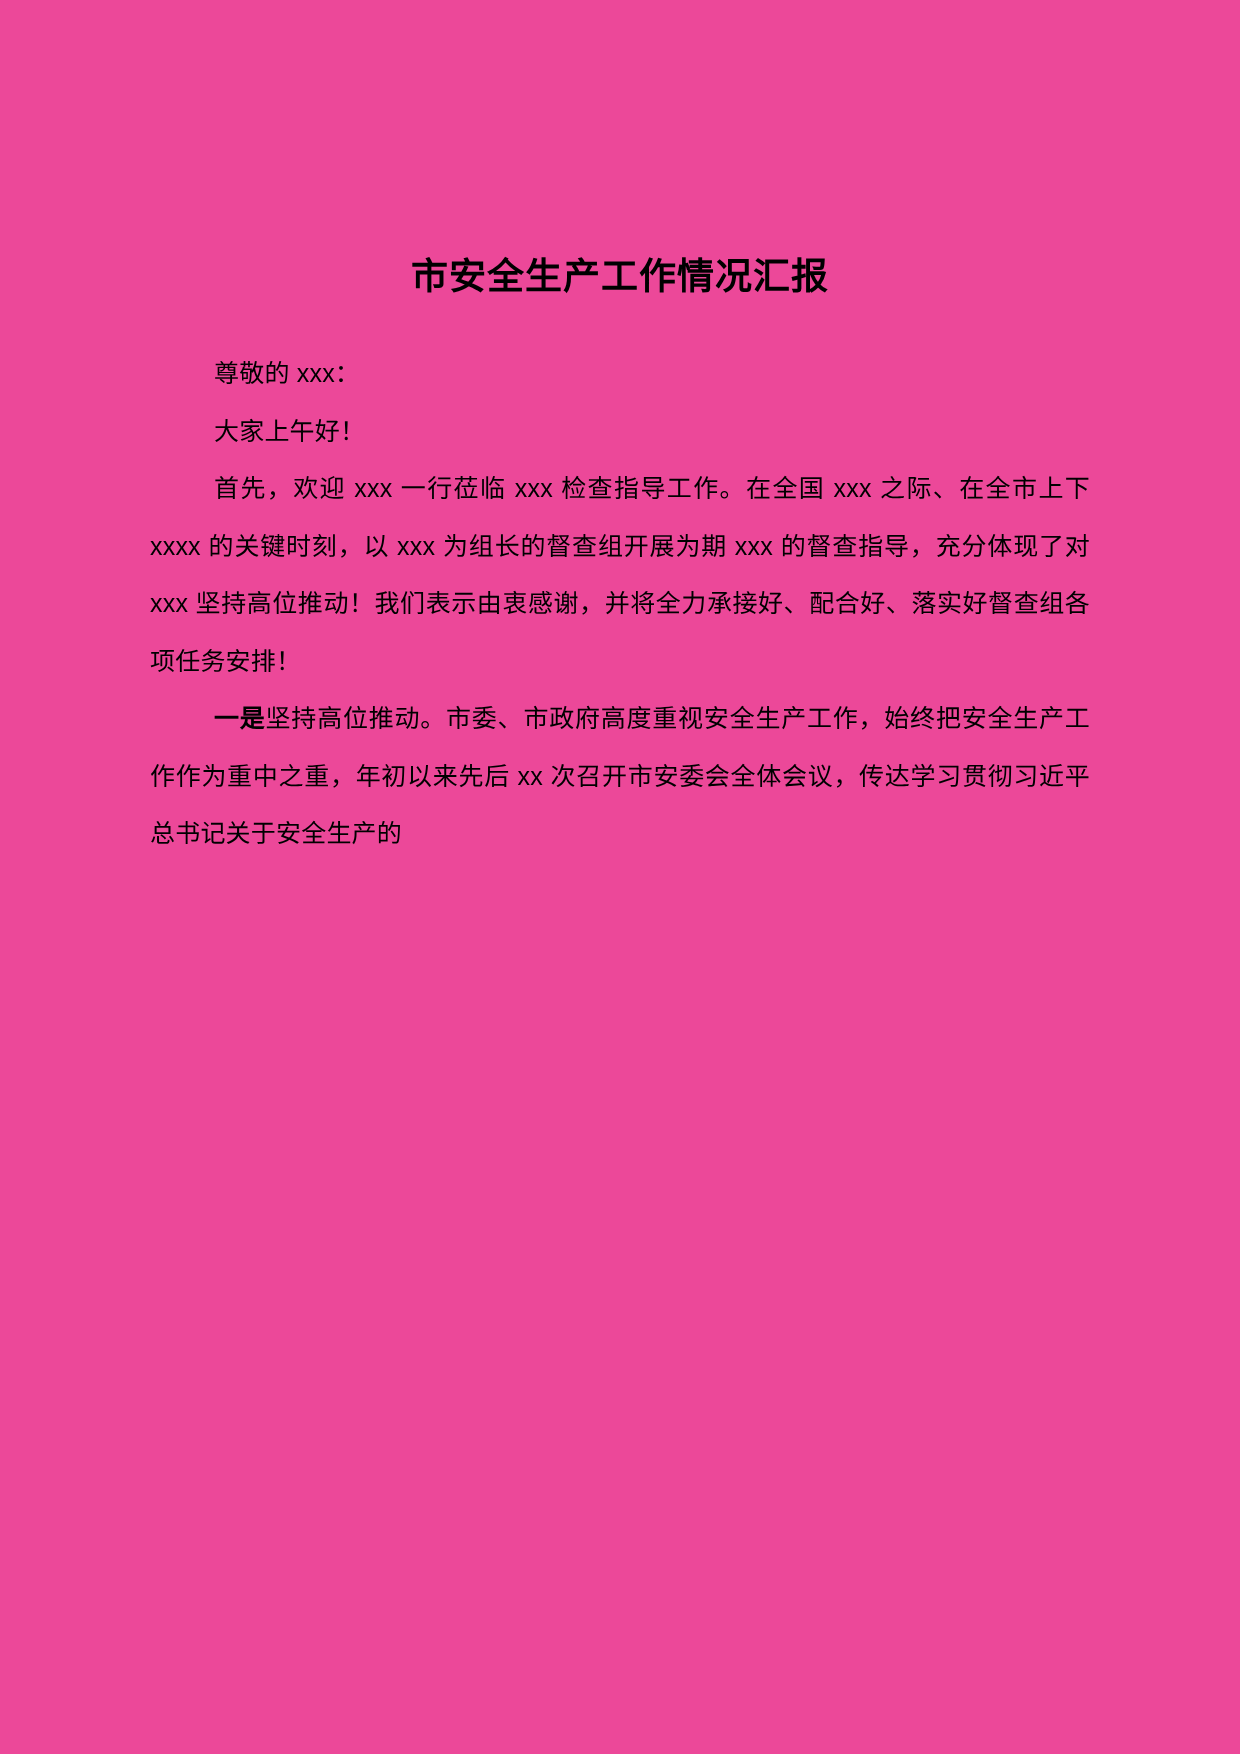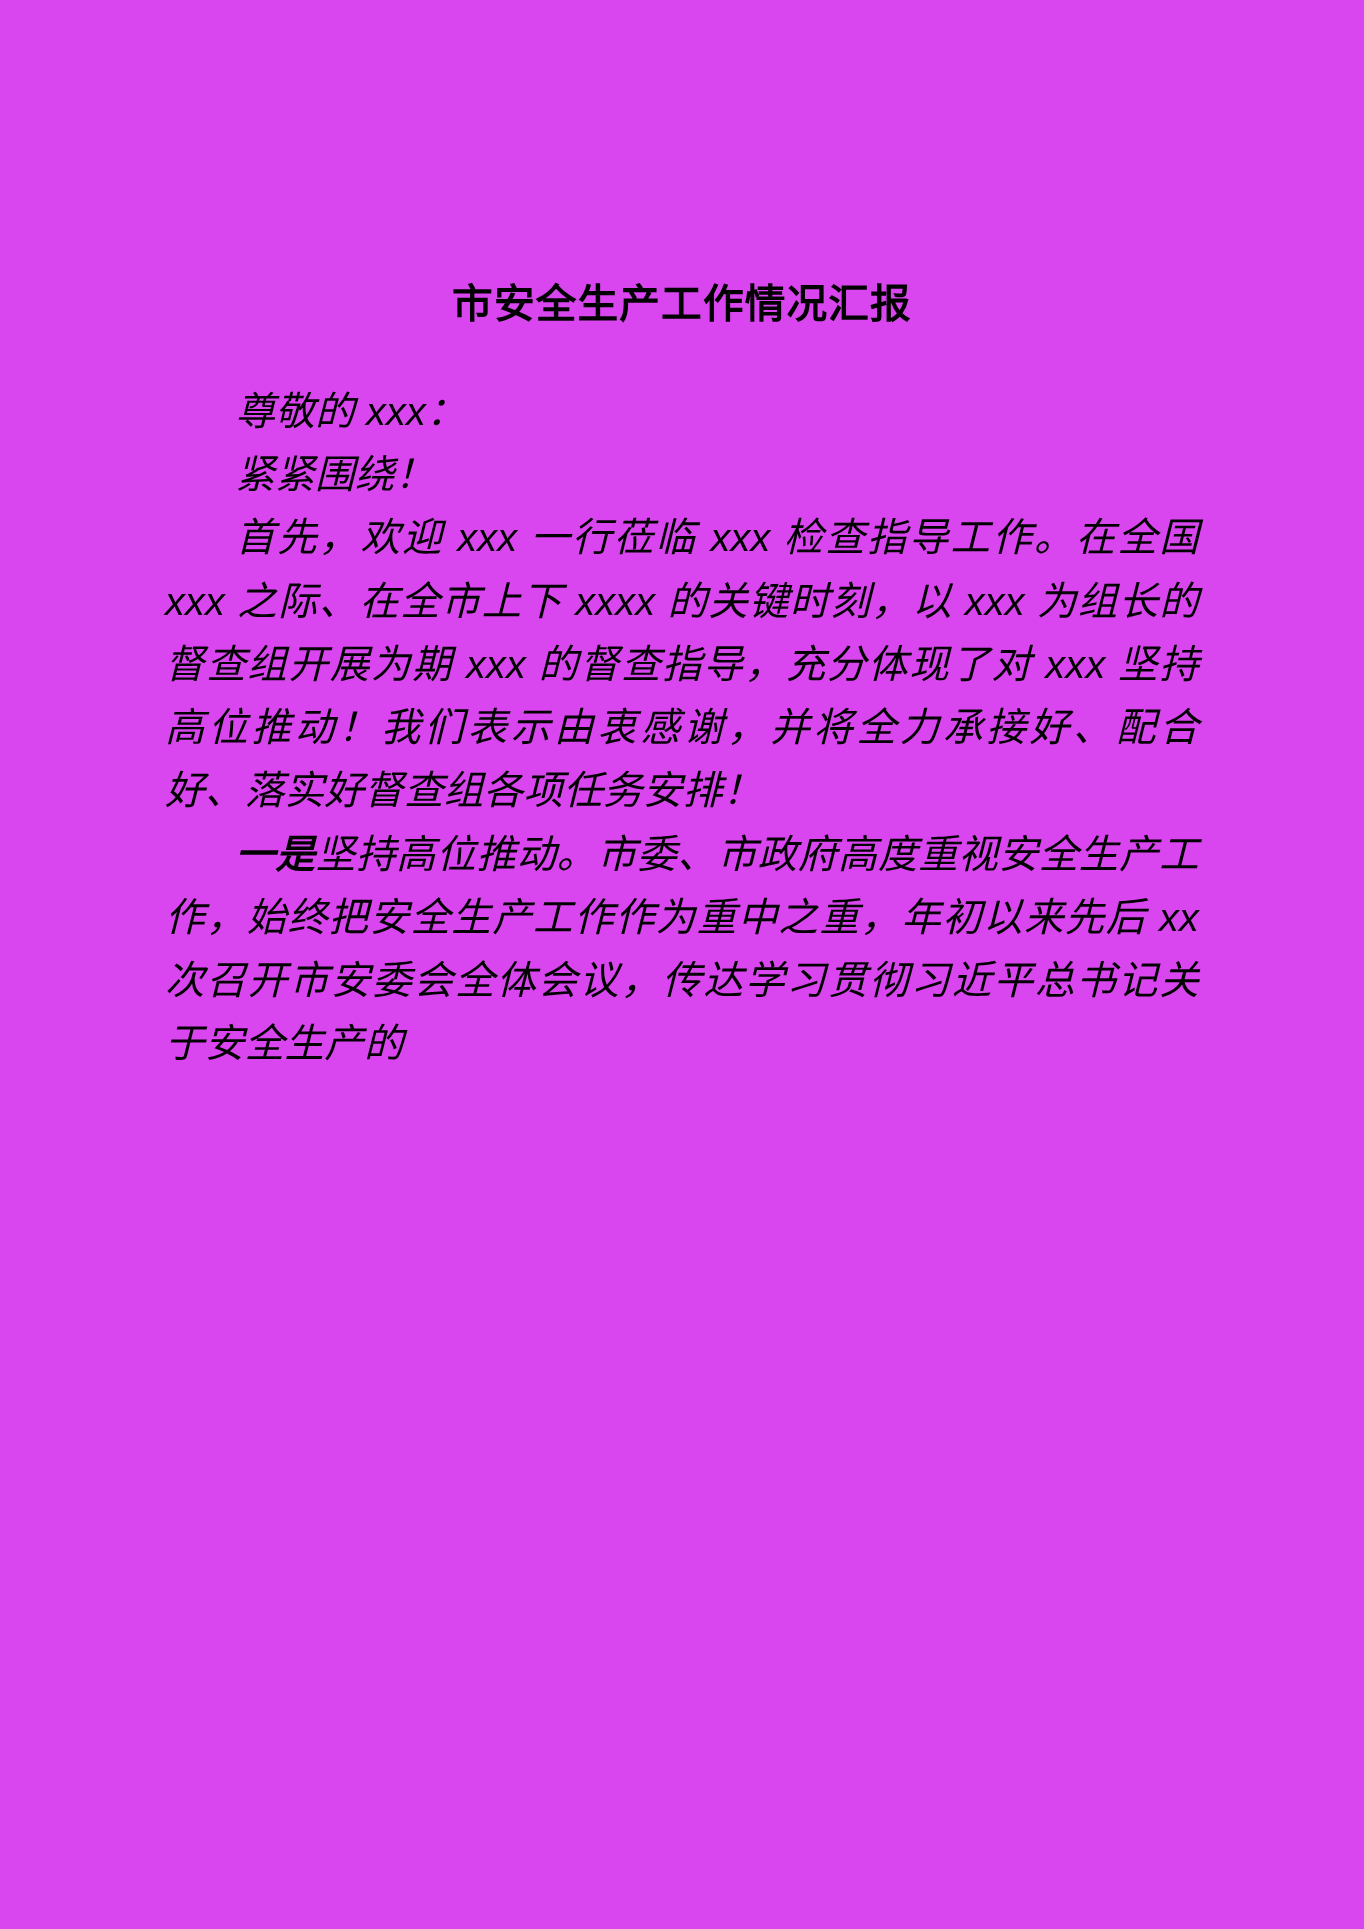--- a/index.html
+++ b/index.html
@@ -6,21 +6,21 @@
   html, body {
     margin: 0;
     padding: 0;
     background: #ffffff;
   }
 
   .page {
     position: relative;
     width: 1240px;
     height: 1754px;
-    background: #d946ef;
+    background: #ec4899;
     margin: 0 auto;
     overflow: hidden;
     box-sizing: border-box;
   }
 
   .doc-body {
     position: absolute;
     left: 150px;
     top: 0;
     width: 940px;
@@ -34,28 +34,27 @@
     text-align: center;
     color: #000000;
     letter-spacing: 1px;
     margin: 0;
     padding-top: 253px;
     padding-bottom: 0;
   }
 
   .para {
     font-family: "Liberation Sans", "DejaVu Sans", sans-serif;
-    font-size: 36px;
+    font-size: 25px;
     line-height: 57.5px;
     color: #000000;
     text-align: justify;
     text-justify: inter-ideograph;
     margin: 0;
     letter-spacing: 0.2px;
-    font-style: italic;
   }
 
   .para.indent {
     text-indent: 64px;
   }
 
   .para.section-heading {
     font-weight: bold;
     text-indent: 64px;
     letter-spacing: 0.6px;
@@ -74,21 +73,21 @@
 
 <div class="page">
   <div class="doc-body">
 
     <h1 class="doc-title">市安全生产工作情况汇报</h1>
 
     <div class="spacer-after-title"></div>
 
     <p class="para indent">尊敬的 xxx：</p>
 
-    <p class="para indent">紧紧围绕！</p>
+    <p class="para indent">大家上午好！</p>
 
     <p class="para indent">首先，欢迎 xxx 一行莅临 xxx 检查指导工作。在全国 xxx 之际、在全市上下 xxxx 的关键时刻，以 xxx 为组长的督查组开展为期 xxx 的督查指导，充分体现了对 xxx 坚持高位推动！我们表示由衷感谢，并将全力承接好、配合好、落实好督查组各项任务安排！</p>
 
 
 
 
     <p class="para indent"><span class="lead-bold">一是</span><span>坚持高位推动。市委、市政府高度重视安全生产工作，始终把安全生产工作作为重中之重，年初以来先后 xx 次召开市安委会全体会议，传达学习贯彻习近平总书记关于安全生产的</span></p>
 
   </div>
 </div>

